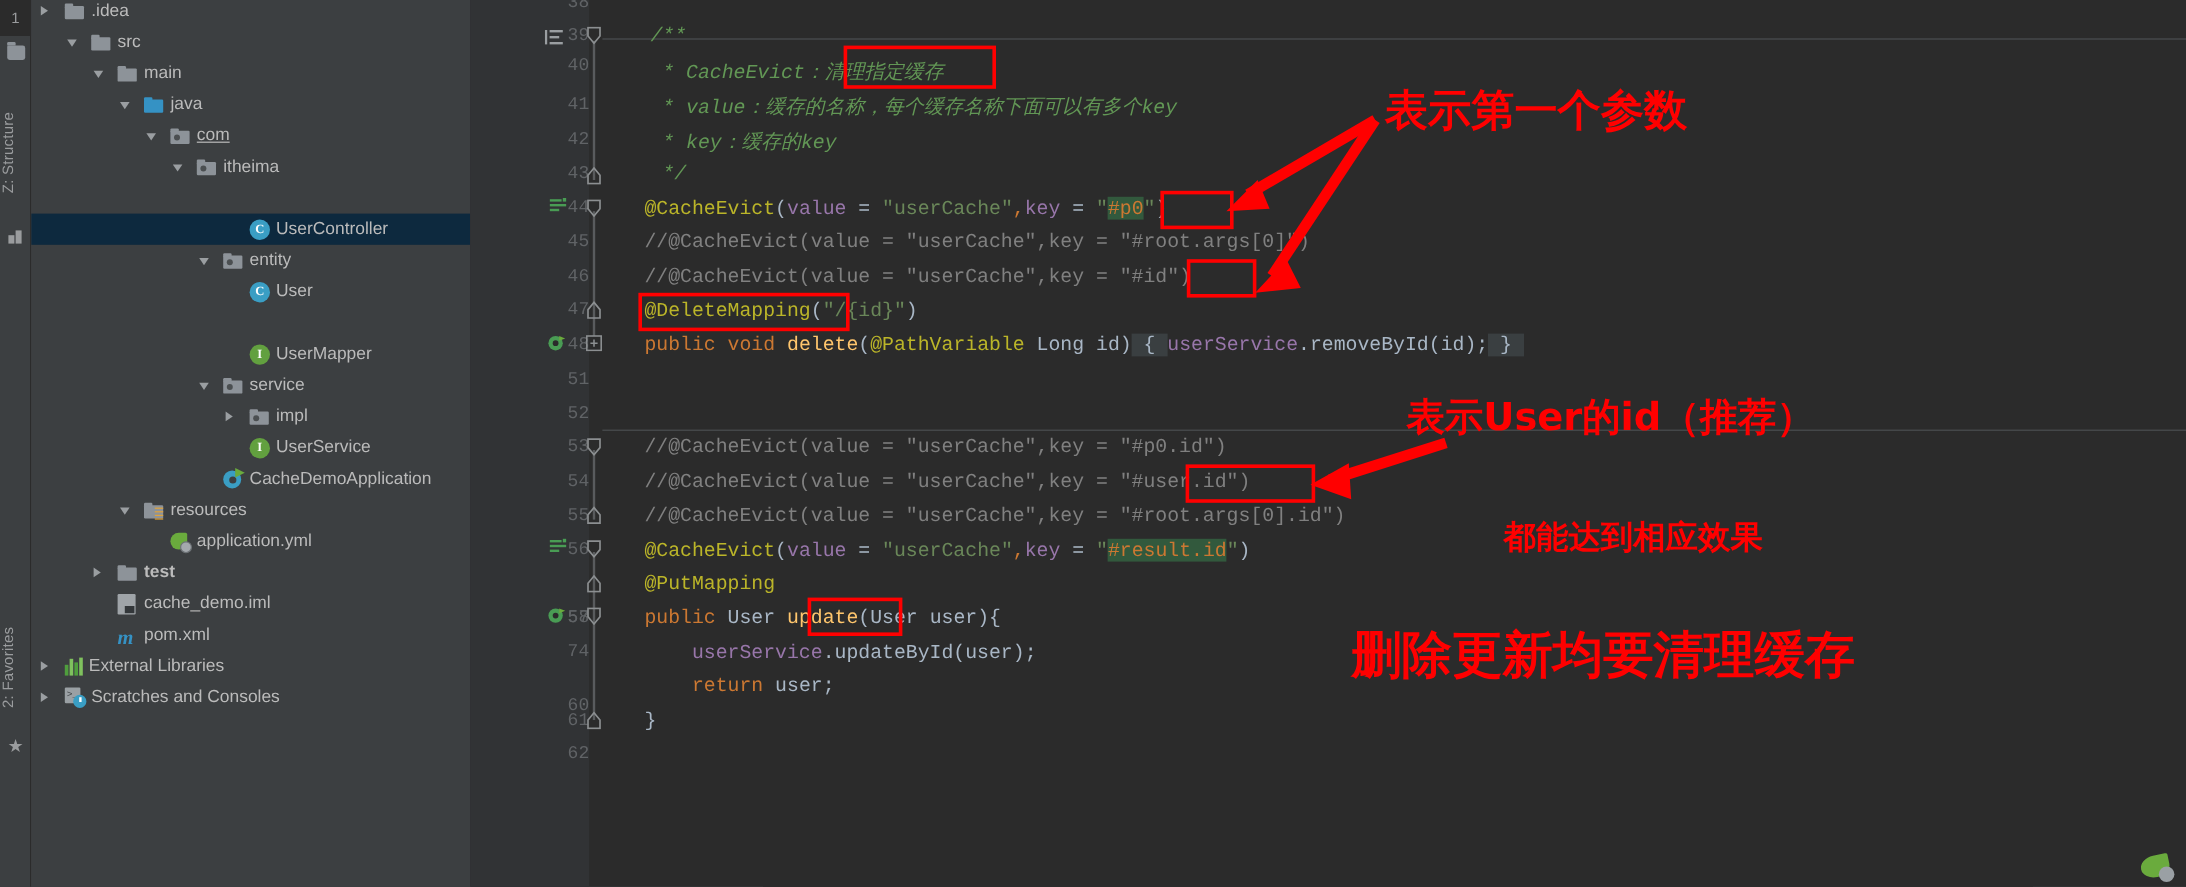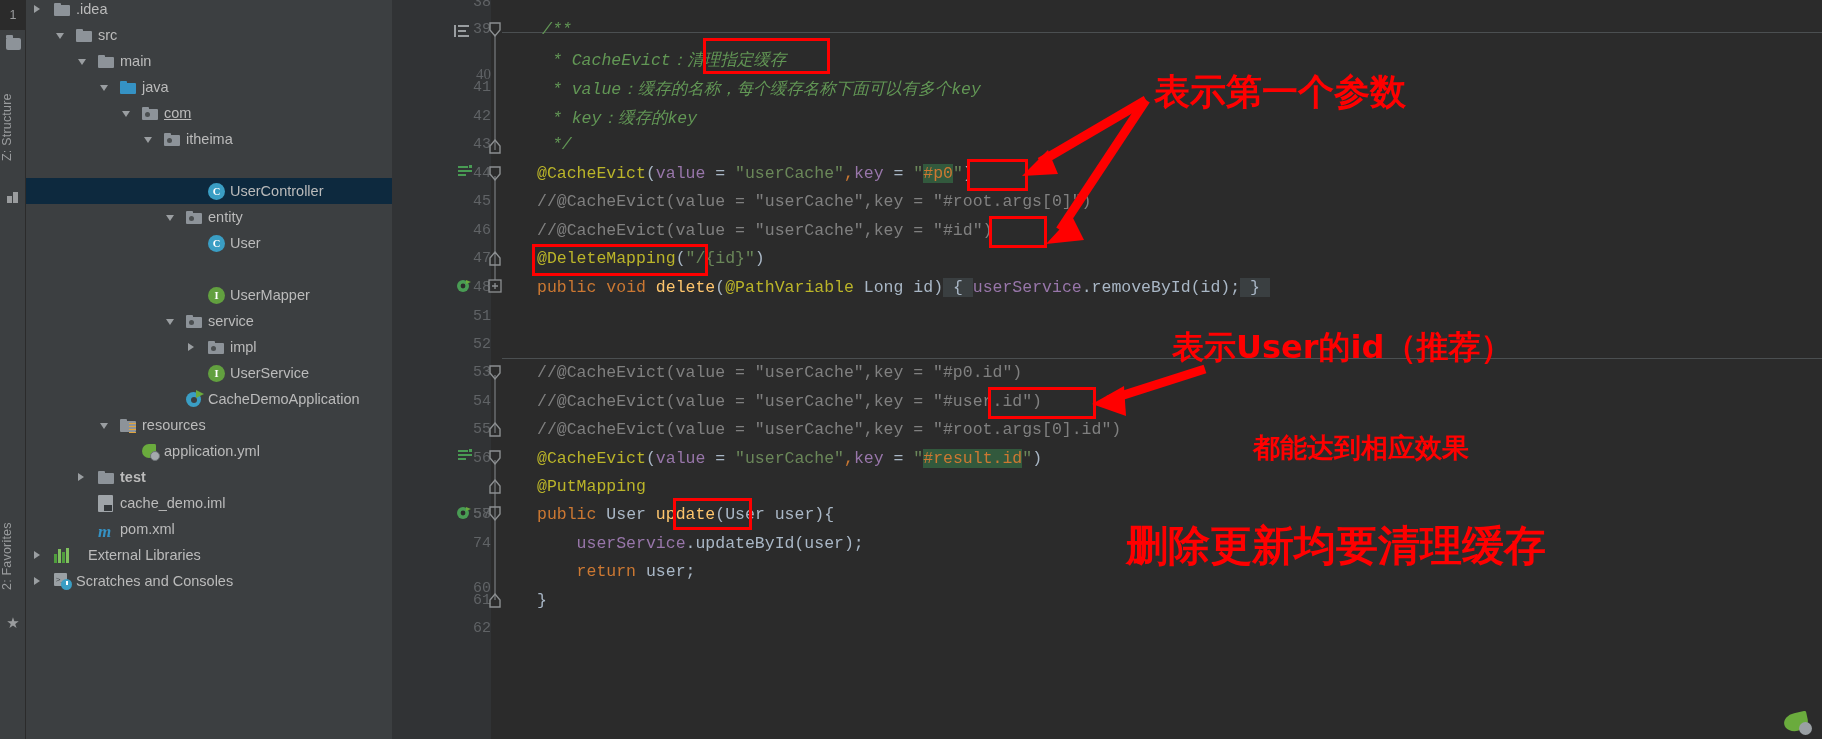--- a/index.html
+++ b/index.html
@@ -366,39 +366,39 @@
         <div class="tname" style="left: 94px;">pom.xml</div>
       </div>
       <div class="trow" style="top: 542px;">
         <div class="arrow right" style="left: 8px;"></div>
         <div class="extlib" style="position: absolute; left: 28px;">
           <i style="left:0;height:9px;background:#4f9e3d"></i>
           <i style="left:4px;height:14px;background:#7fc15e"></i>
           <i style="left:8px;height:11px;background:#4f9e3d"></i>
           <i style="left:12px;height:15px;background:#7fc15e"></i>
         </div>
-        <div class="tname" style="left: 62px;">External Libraries</div>
+        <div class="tname" style="left: 48px;">External Libraries</div>
       </div>
       <div class="trow" style="top: 568px;">
         <div class="arrow right" style="left: 8px;"></div>
         <div class="scratch" style="position: absolute; left: 28px;">
           <div class="sheet">&gt;_</div>
           <div class="clock"></div>
         </div>
         <div class="tname" style="left: 50px;">Scratches and Consoles</div>
       </div>
     </div>
 
   <div id="editor">
     <div id="gutter">
 
       <div id="lnums">
           <div class="ln" style="top: -6px;">38</div>
           <div class="ln" style="top: 21px;">39</div>
-          <div class="ln" style="top: 66px; font-family: Liberation Serif, serif;">40</div>
+          <div class="ln" style="top: 46px;">40</div>
           <div class="ln" style="top: 79px;">41</div>
           <div class="ln" style="top: 108px;">42</div>
           <div class="ln" style="top: 136px;">43</div>
           <div class="ln" style="top: 165px;">44</div>
           <div class="ln" style="top: 193px;">45</div>
           <div class="ln" style="top: 222px;">46</div>
           <div class="ln" style="top: 250px;">47</div>
           <div class="ln" style="top: 279px;">48</div>
           <div class="ln" style="top: 308px;">51</div>
           <div class="ln" style="top: 336px;">52</div>

